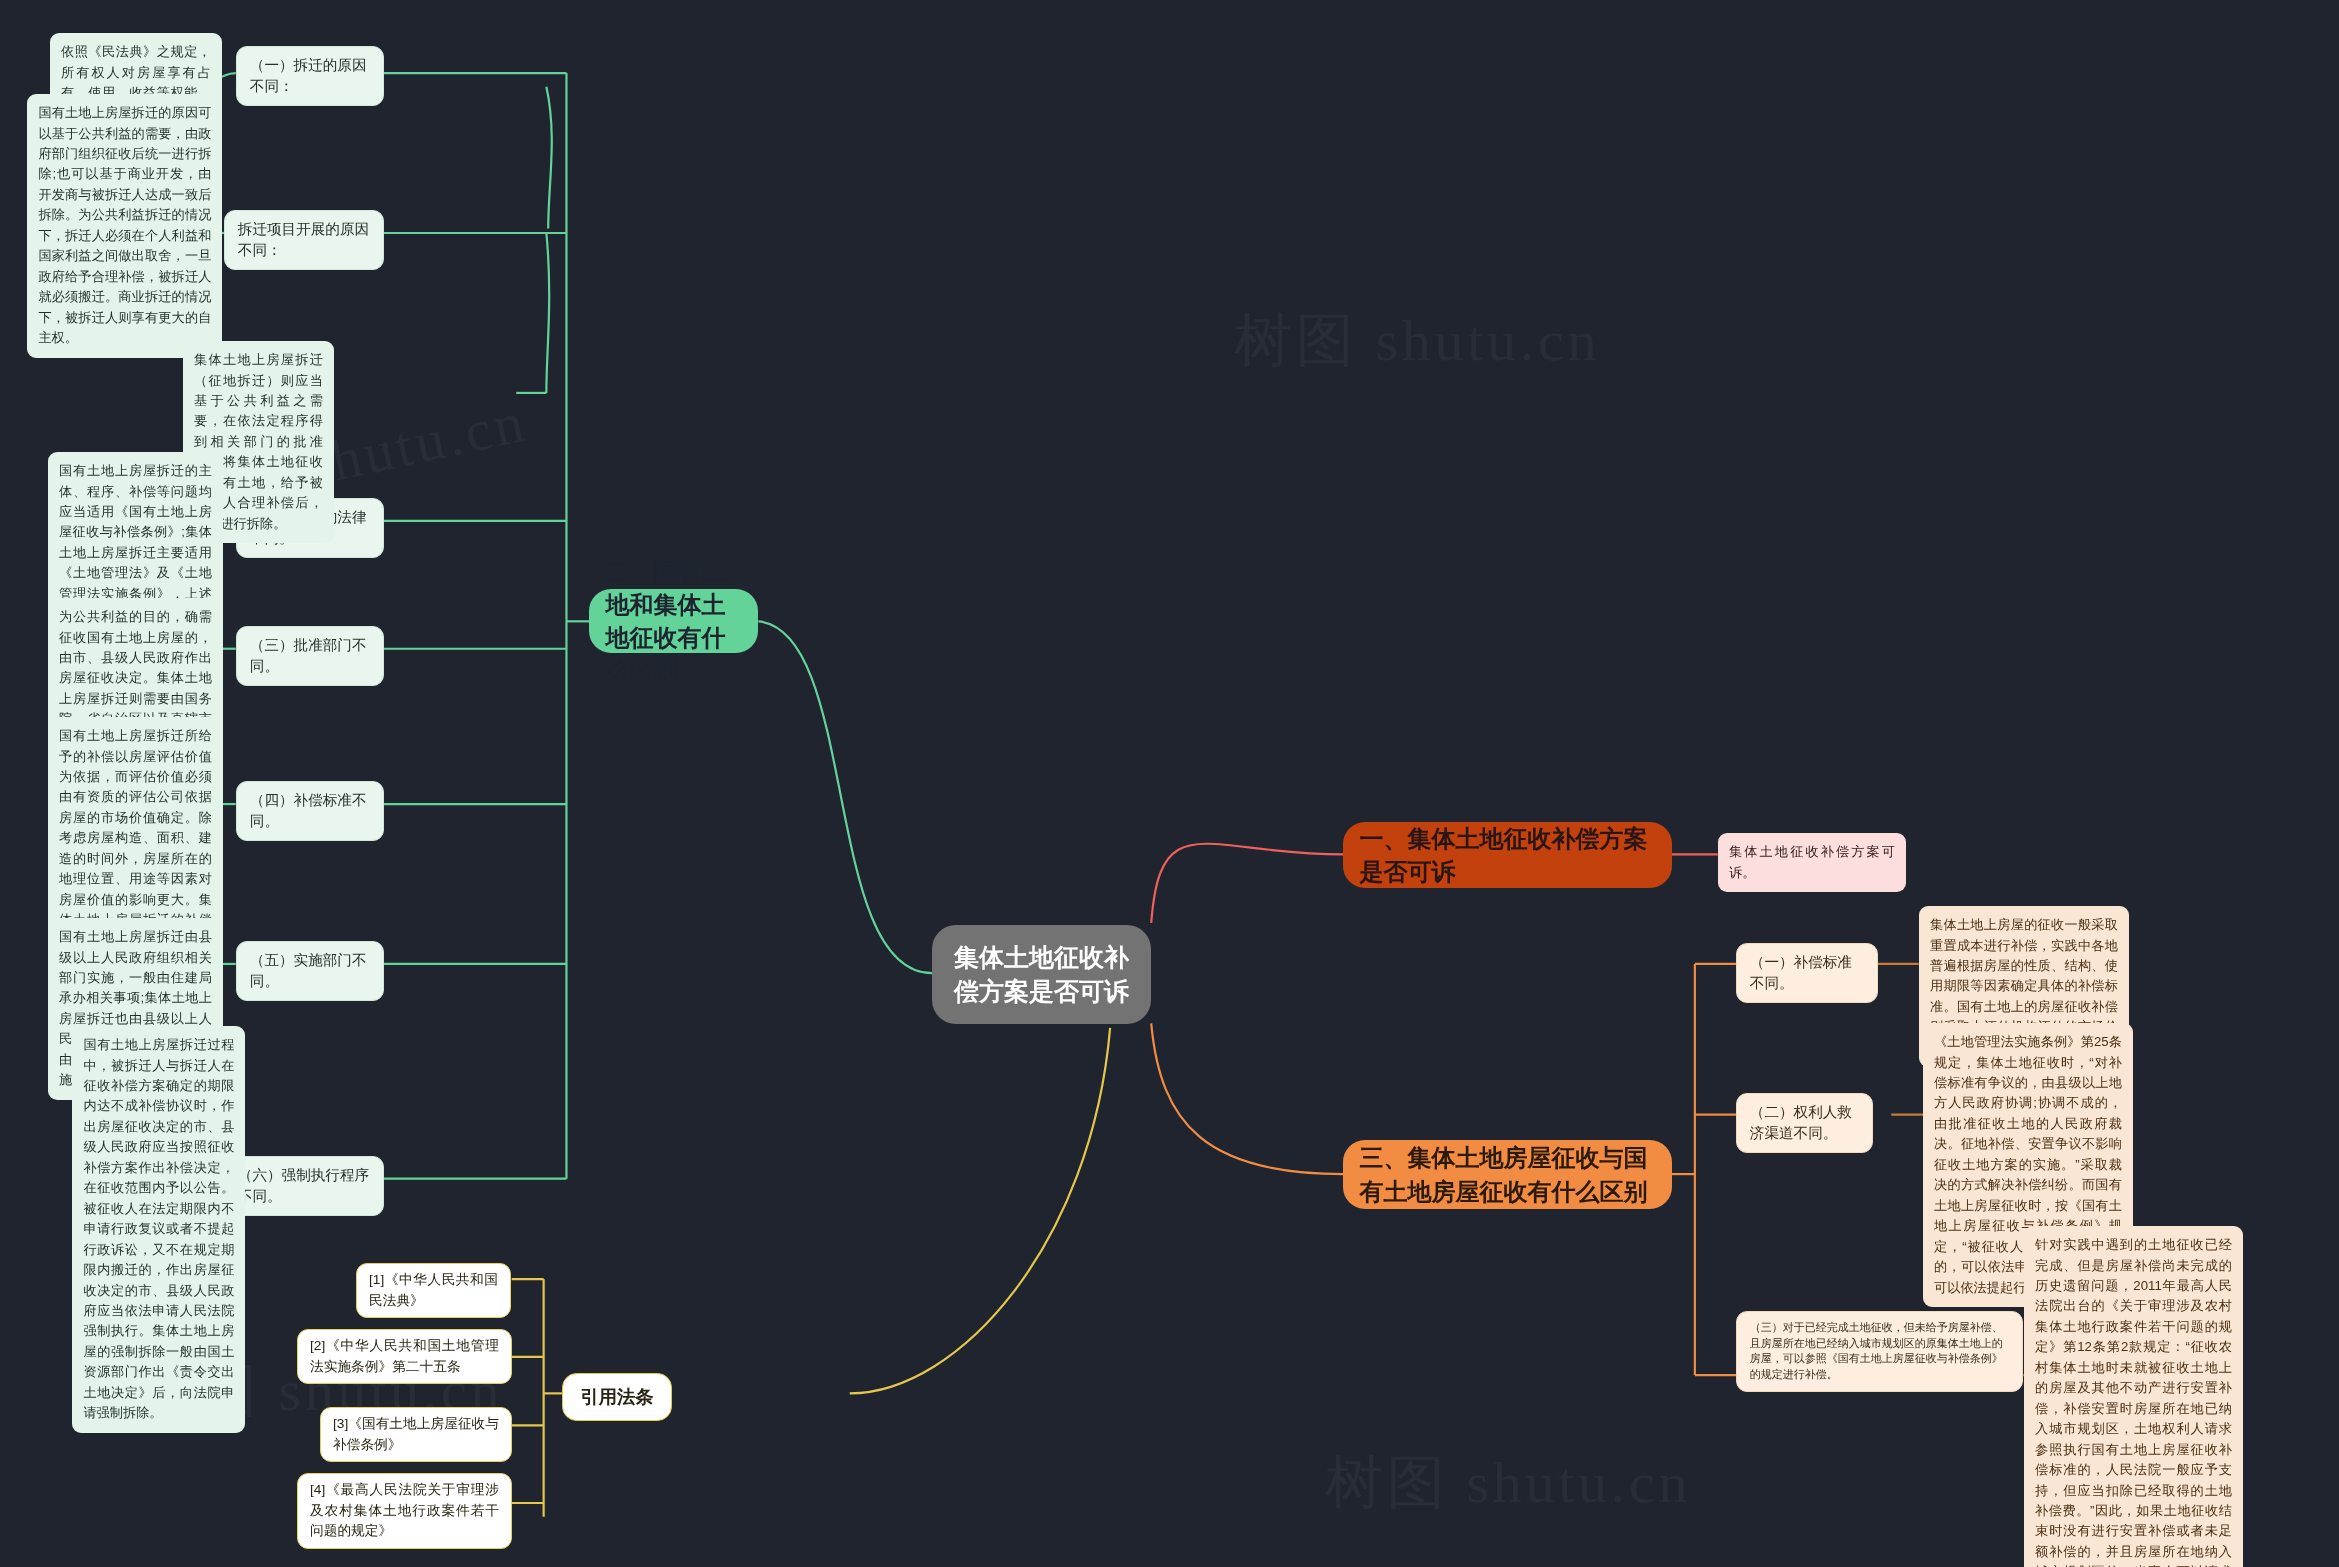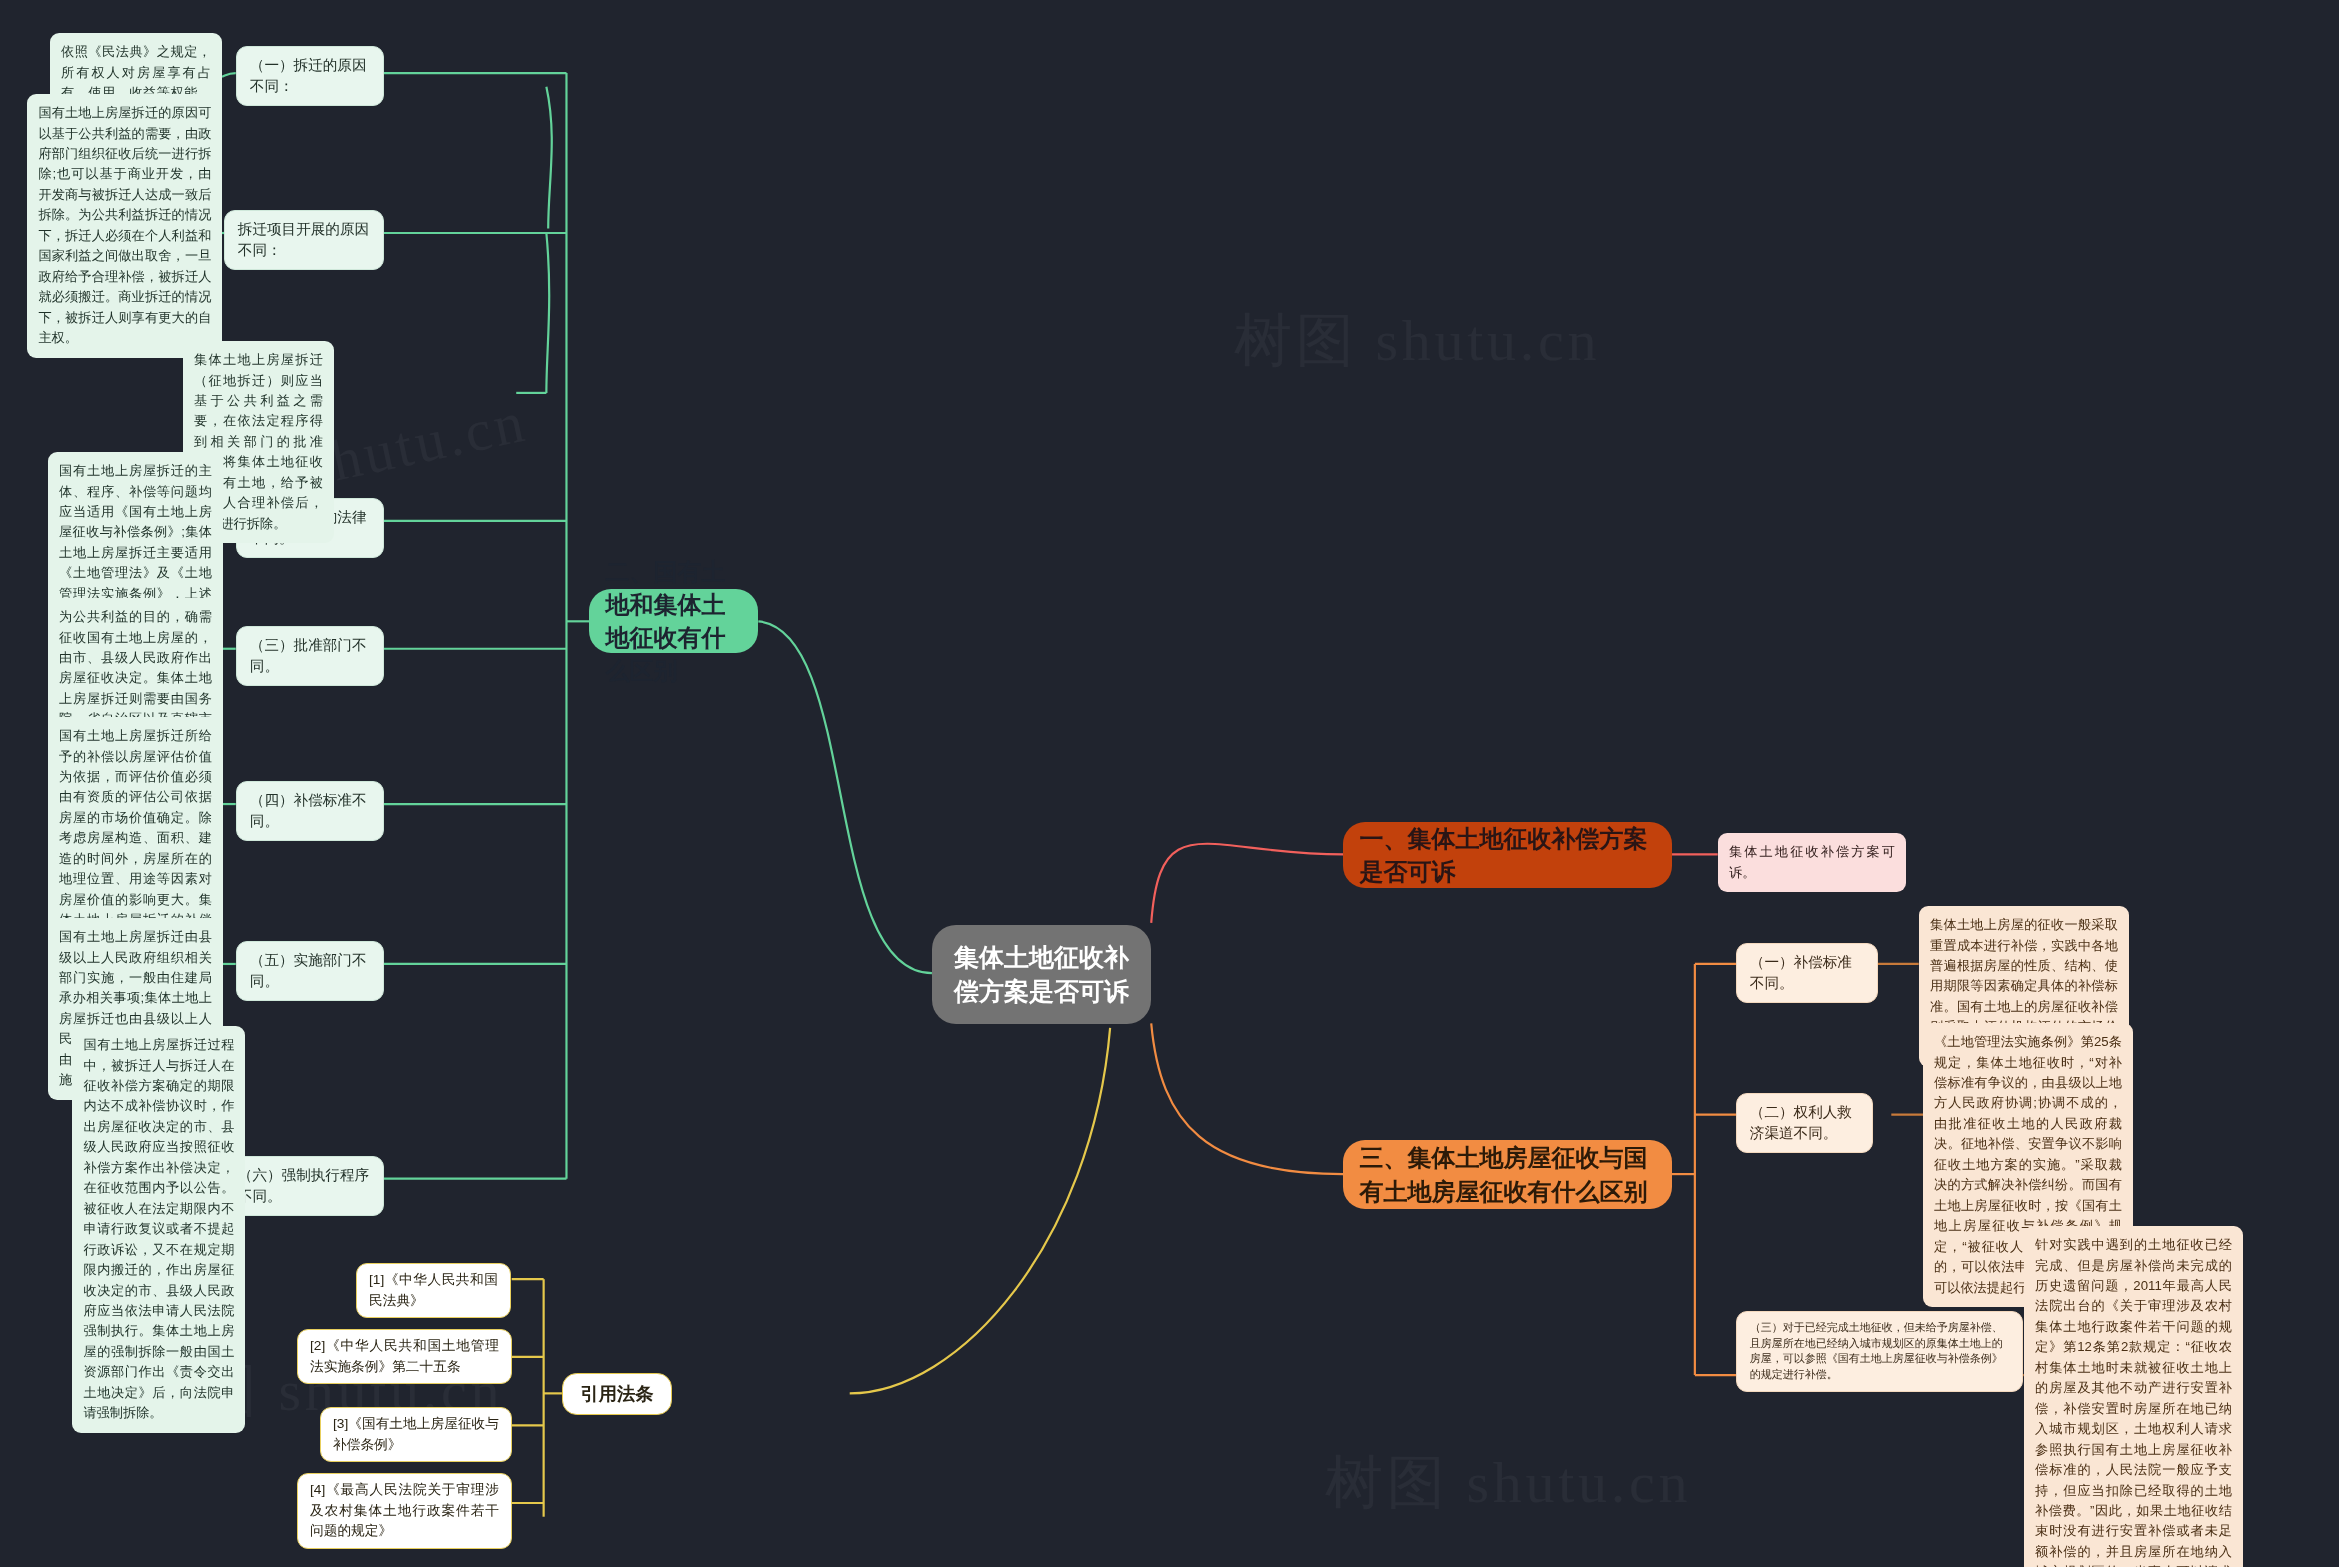--- a/index.html
+++ b/index.html
@@ -237,21 +237,21 @@
   <div class="node lvl2 orange" style="left:1736px; top:1311px; width:287px; font-size:11px;">
     <span>（三）对于已经完成土地征收，但未给予房屋补偿、且房屋所在地已经纳入城市规划区的原集体土地上的房屋，可以参照《国有土地上房屋征收与补偿条例》的规定进行补偿。</span>
   </div>
 
   <div class="node leaf orange" style="left:1919px; top:906px; width:210px;">集体土地上房屋的征收一般采取重置成本进行补偿，实践中各地普遍根据房屋的性质、结构、使用期限等因素确定具体的补偿标准。国有土地上的房屋征收补偿则采取由评估机构评估的市场价格进行补偿。</div>
 
   <div class="node leaf orange" style="left:1923px; top:1023px; width:210px;">《土地管理法实施条例》第25条规定，集体土地征收时，“对补偿标准有争议的，由县级以上地方人民政府协调;协调不成的，由批准征收土地的人民政府裁决。征地补偿、安置争议不影响征收土地方案的实施。”采取裁决的方式解决补偿纠纷。而国有土地上房屋征收时，按《国有土地上房屋征收与补偿条例》规定，“被征收人对补偿决定不服的，可以依法申请行政复议，也可以依法提起行政诉讼。”</div>
 
   <div class="node leaf orange" style="left:2024px; top:1226px; width:219px;">针对实践中遇到的土地征收已经完成、但是房屋补偿尚未完成的历史遗留问题，2011年最高人民法院出台的《关于审理涉及农村集体土地行政案件若干问题的规定》第12条第2款规定：“征收农村集体土地时未就被征收土地上的房屋及其他不动产进行安置补偿，补偿安置时房屋所在地已纳入城市规划区，土地权利人请求参照执行国有土地上房屋征收补偿标准的，人民法院一般应予支持，但应当扣除已经取得的土地补偿费。”因此，如果土地征收结束时没有进行安置补偿或者未足额补偿的，并且房屋所在地纳入城市规划区的，当事人可以请求按照国有土地上房屋征收的补偿标准进行补偿。</div>
 
-  <div class="node lvl1 yellow-pill" style="left:562px; top:1373px; width:110px; height:42px; justify-content:center;">
+  <div class="node lvl1 yellow-pill" style="left:562px; top:1373px; width:110px; height:48px; justify-content:center;">
     <span>引用法条</span>
   </div>
 
   <div class="node leaf cite" style="left:356px; top:1263px; width:155px;">[1]《中华人民共和国民法典》</div>
   <div class="node leaf cite" style="left:297px; top:1329px; width:215px;">[2]《中华人民共和国土地管理法实施条例》第二十五条</div>
   <div class="node leaf cite" style="left:320px; top:1407px; width:192px;">[3]《国有土地上房屋征收与补偿条例》</div>
   <div class="node leaf cite" style="left:297px; top:1473px; width:215px;">[4]《最高人民法院关于审理涉及农村集体土地行政案件若干问题的规定》</div>
 
 </div>
 

